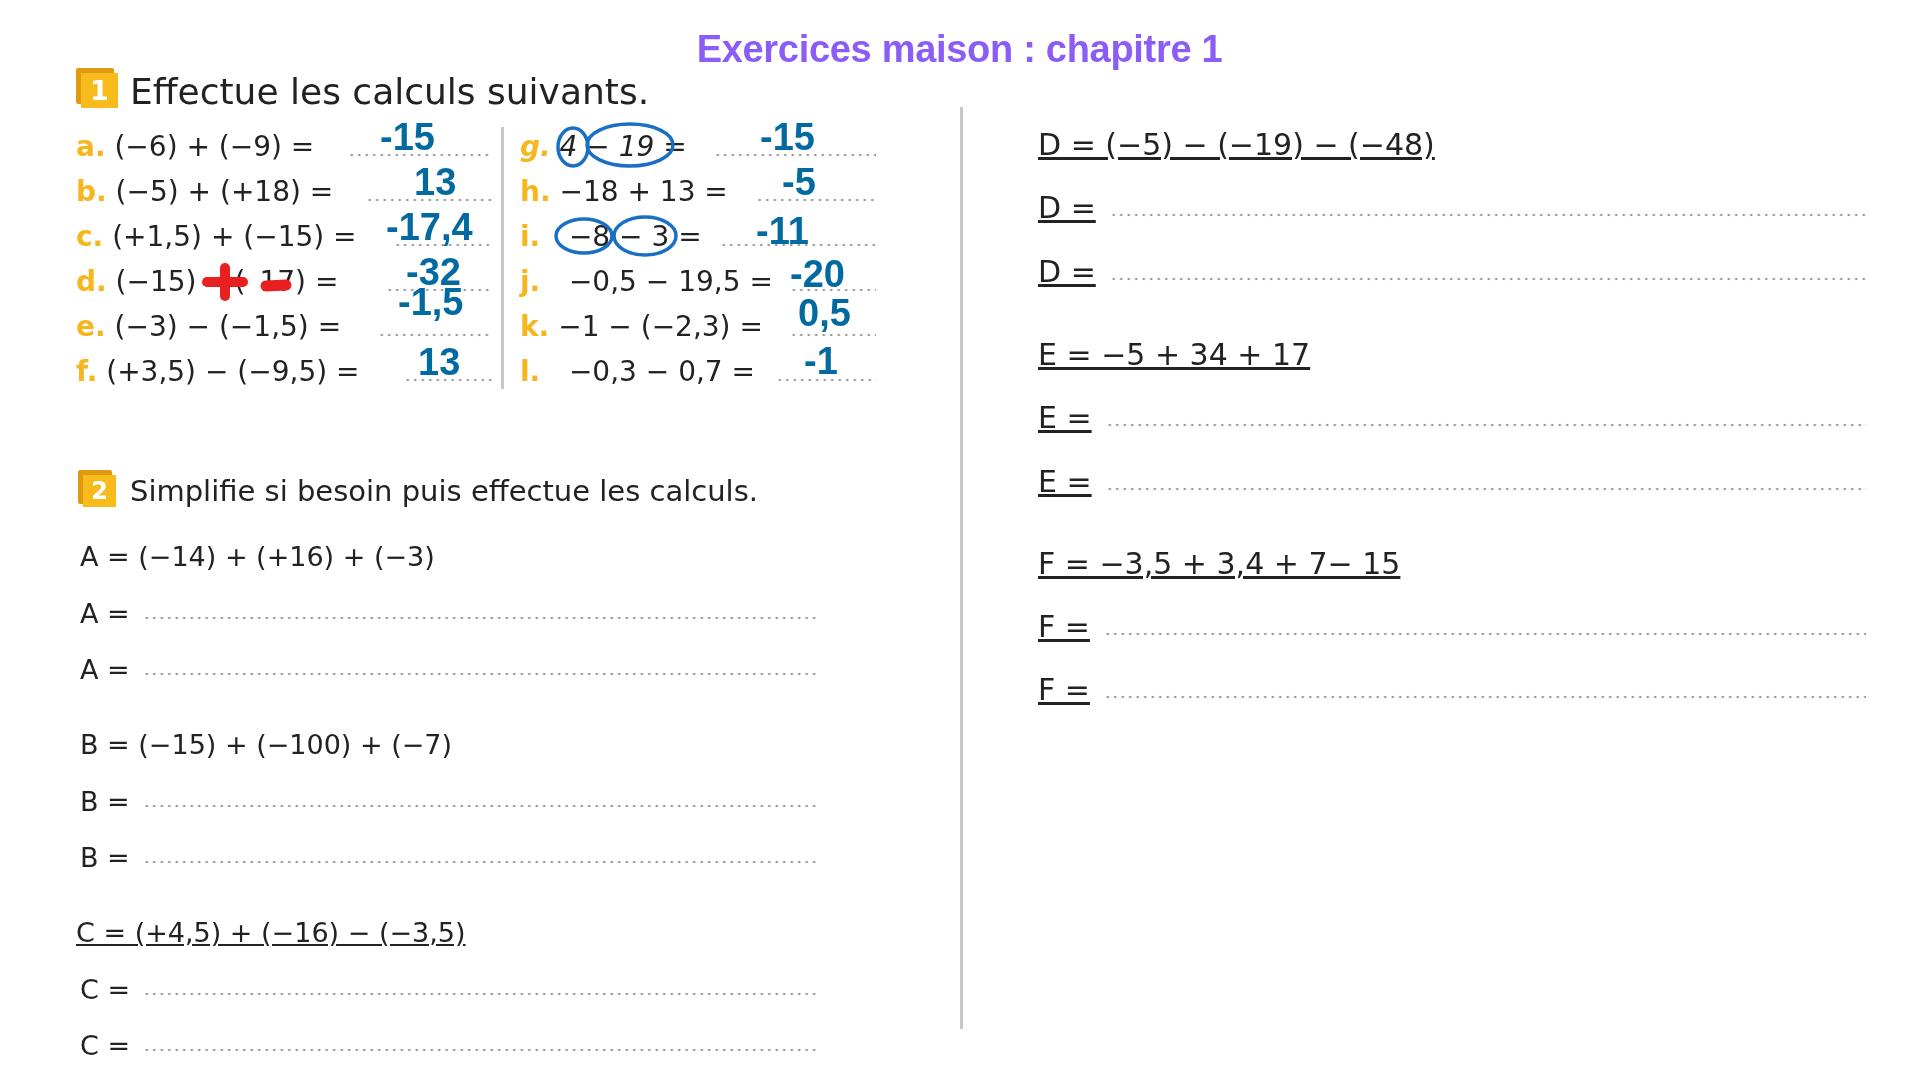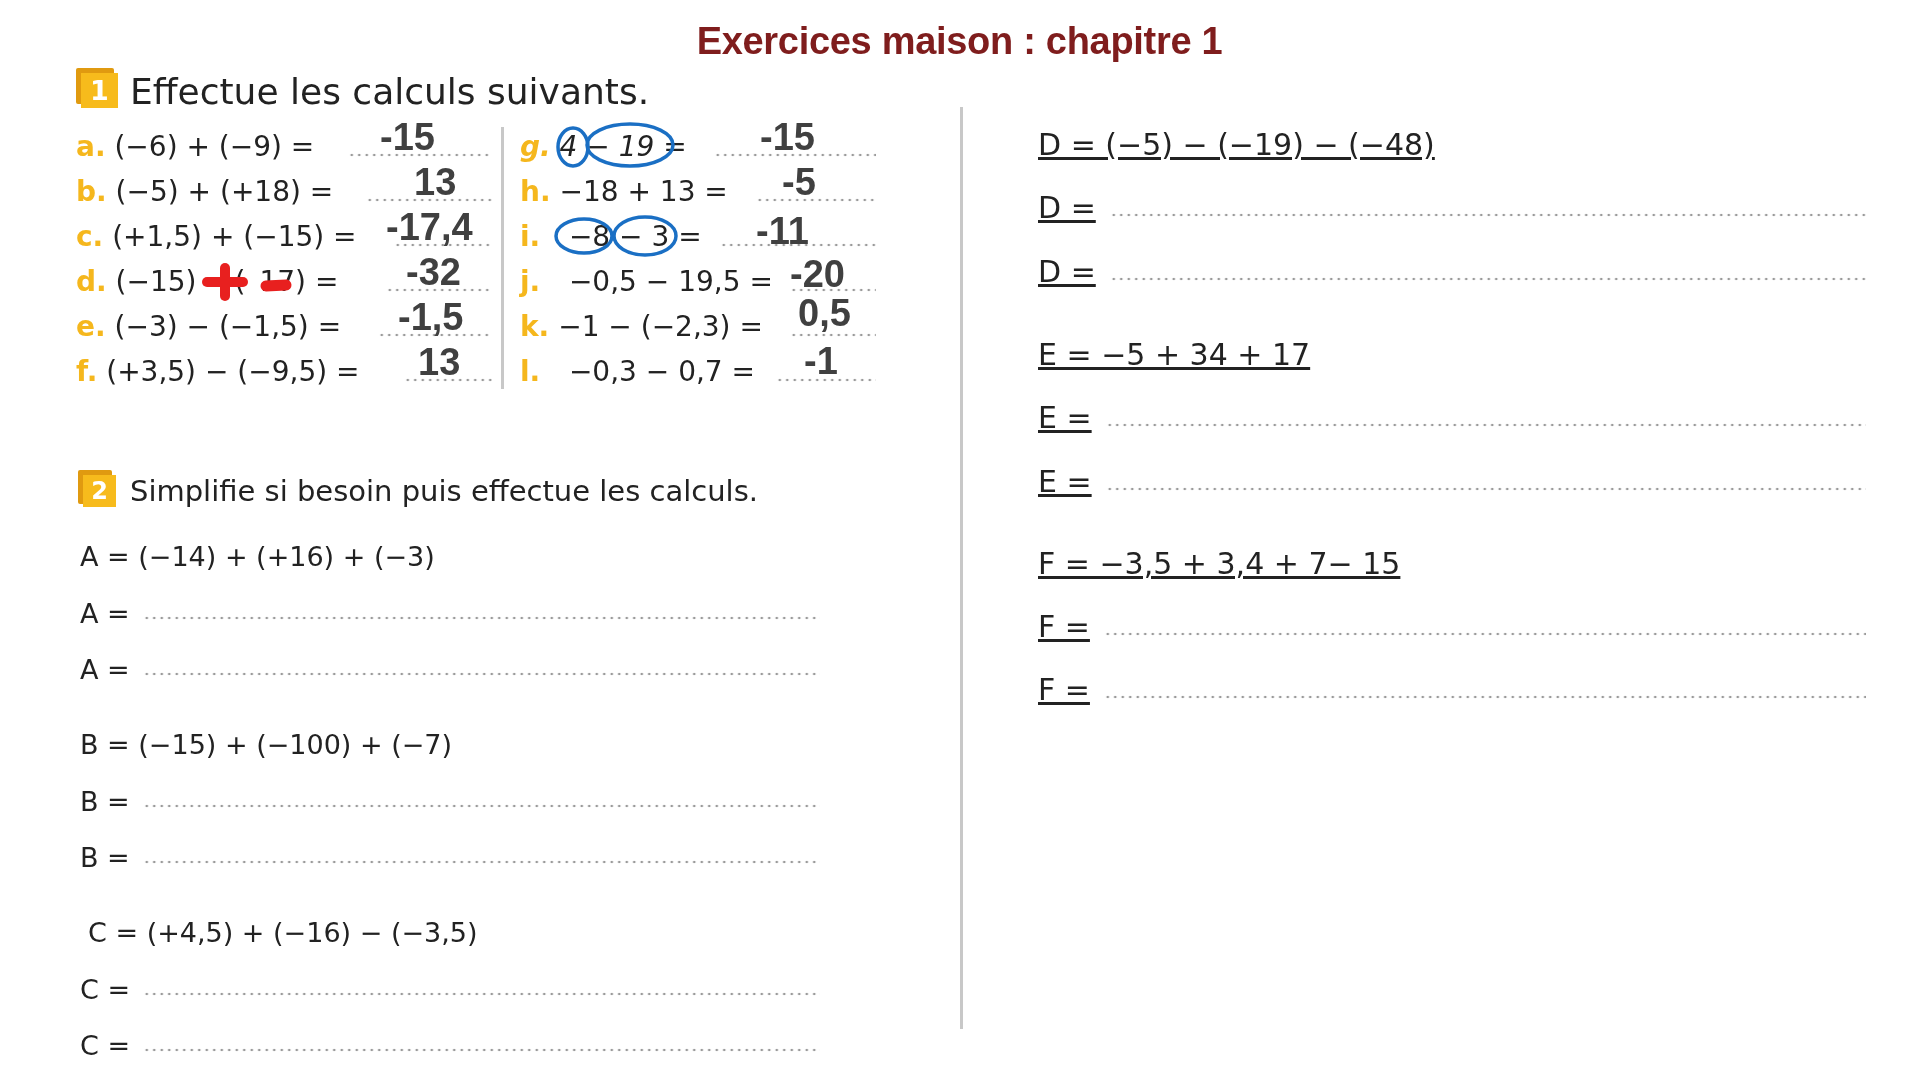--- a/index.html
+++ b/index.html
@@ -2,42 +2,42 @@
 <html><head>
 <meta charset="utf-8">
 <style>
   html, body { margin: 0; padding: 0; }
   body {
     width: 1919px; height: 1080px; background: #ffffff; position: relative; overflow: hidden;
     font-family: "DejaVu Sans", sans-serif; color: #222;
   }
   .abs { position: absolute; }
   .title {
-    left: 0; width: 1919px; top: 20px; text-align: center;
-    font-family: "Liberation Sans", sans-serif; font-weight: bold; font-size: 38px; color: #7f1d1d;
+    left: 0; width: 1919px; top: 28px; text-align: center;
+    font-family: "Liberation Sans", sans-serif; font-weight: bold; font-size: 38px; color: #8b5cf6;
     letter-spacing: -0.3px;
   }
   .badge { width: 42px; height: 40px; }
   .badge .back { position: absolute; left: 0; top: 0; width: 38px; height: 36px; background: #e09a10; border-radius: 2px; }
   .badge .front {
     position: absolute; left: 5px; top: 5px; width: 37px; height: 35px; background: #f7bb1c;
     color: #fff; font-family: "DejaVu Sans", sans-serif; font-weight: bold; font-size: 27px;
     line-height: 35px; text-align: center;
   }
   .ex-head { font-size: 36px; color: #222; white-space: nowrap; }
   .row1 { font-size: 28px; white-space: nowrap; height: 40px; line-height: 40px; }
   .lbl { color: #f5b71d; font-weight: bold; display: inline-block; }
   .dots {
     display: inline-block; vertical-align: baseline; height: 4px;
     background-image: radial-gradient(circle, #9a9a9a 1.2px, transparent 1.6px);
     background-size: 7.5px 4px; background-repeat: repeat-x;
   }
   .vline { width: 3px; background: #c8c8c8; }
   .ans {
-    color: #404040; font-weight: bold; font-family: "Liberation Sans", sans-serif;
+    color: #0369a1; font-weight: bold; font-family: "Liberation Sans", sans-serif;
     font-size: 38px; white-space: nowrap; line-height: 1;
   }
   .row2 { font-size: 27px; white-space: nowrap; line-height: 34px; }
   .row2r { font-size: 30px; white-space: nowrap; line-height: 38px; text-decoration: underline; }
   svg.ann { position: absolute; left: 0; top: 0; pointer-events: none; }
 </style>
 </head>
 <body>
 
 <div class="abs title">Exercices maison : chapitre 1</div>
@@ -111,21 +111,21 @@
 <div class="abs dots" style="left:756px; width:120px; top:198px;"></div>
 <div class="abs dots" style="left:720px; width:156px; top:243px;"></div>
 <div class="abs dots" style="left:790px; width:86px; top:288px;"></div>
 <div class="abs dots" style="left:790px; width:86px; top:333px;"></div>
 <div class="abs dots" style="left:776px; width:100px; top:378px;"></div>
 
 <div class="abs ans" style="left:380px; top:118px;">-15</div>
 <div class="abs ans" style="left:414px; top:163px;">13</div>
 <div class="abs ans" style="left:386px; top:208px;">-17,4</div>
 <div class="abs ans" style="left:406px; top:253px;">-32</div>
-<div class="abs ans" style="left:398px; top:298px;text-align:center;">-1,5</div>
+<div class="abs ans" style="left:398px; top:283px;text-align:center;">-1,5</div>
 <div class="abs ans" style="left:418px; top:343px;">13</div>
 
 <div class="abs ans" style="left:760px; top:118px;">-15</div>
 <div class="abs ans" style="left:782px; top:163px;">-5</div>
 <div class="abs ans" style="left:756px; top:212px;">-11</div>
 <div class="abs ans" style="left:790px; top:255px;">-20</div>
 <div class="abs ans" style="left:798px; top:294px;">0,5</div>
 <div class="abs ans" style="left:804px; top:342px;">-1</div>
 
 <svg class="ann" width="1919" height="1080">
@@ -153,21 +153,21 @@
 <div class="abs dots" style="left:143px; width:677px; top:616px;"></div>
 <div class="abs row2" style="left:80px; top:653px;"><span>A =</span></div>
 <div class="abs dots" style="left:143px; width:677px; top:672px;"></div>
 
 <div class="abs row2" style="left:80px; top:728px;">B = (−15) + (−100) + (−7)</div>
 <div class="abs row2" style="left:80px; top:785px;"><span>B =</span></div>
 <div class="abs dots" style="left:143px; width:677px; top:804px;"></div>
 <div class="abs row2" style="left:80px; top:841px;"><span>B =</span></div>
 <div class="abs dots" style="left:143px; width:677px; top:860px;"></div>
 
-<div class="abs row2" style="left:88px; top:916px;">C = (+4,5) + (−16) − (−3,5)</div>
+<div class="abs row2" style="left:76px; top:916px;text-decoration:underline;">C = (+4,5) + (−16) − (−3,5)</div>
 <div class="abs row2" style="left:80px; top:973px;"><span>C =</span></div>
 <div class="abs dots" style="left:143px; width:677px; top:992px;"></div>
 <div class="abs row2" style="left:80px; top:1029px;"><span>C =</span></div>
 <div class="abs dots" style="left:143px; width:677px; top:1048px;"></div>
 
 <div class="abs vline" style="left:960px; top:107px; height:922px;"></div>
 
 <div class="abs row2r" style="left:1038px; top:126px;">D = (−5) − (−19) − (−48)</div>
 <div class="abs row2r" style="left:1038px; top:189px;"><span>D =</span></div>
 <div class="abs dots" style="left:1110px; width:756px; top:213px;"></div>

